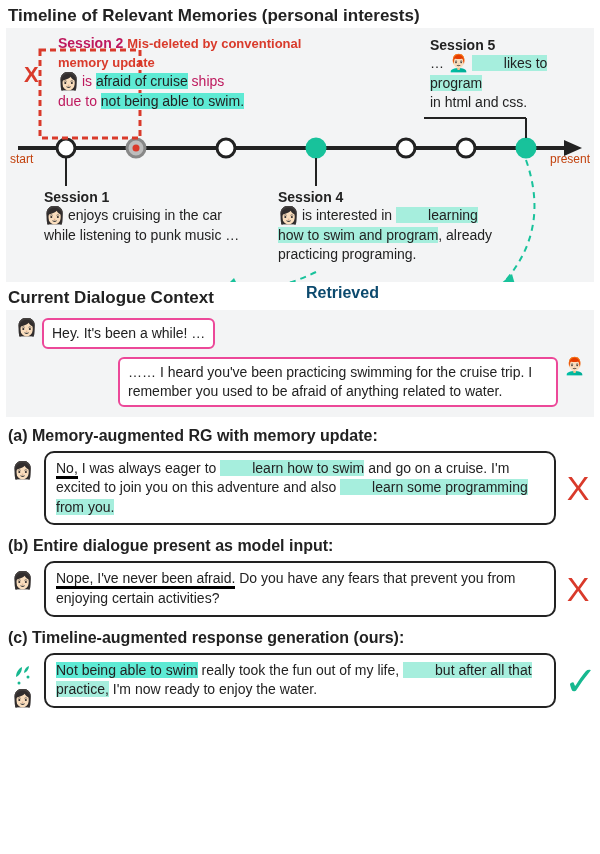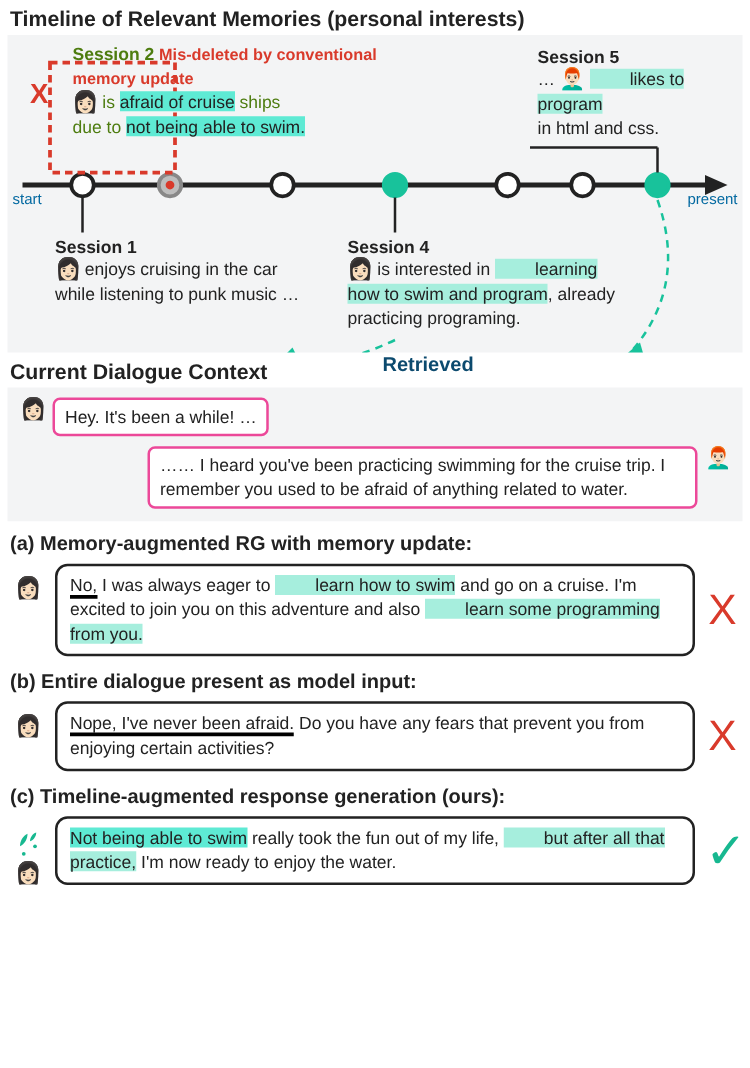--- a/index.html
+++ b/index.html
@@ -36,21 +36,21 @@
     font-weight: 700;
     font-size: 14px;
   }
   .sess2 {
     position: absolute;
     left: 52px;
     top: 6px;
     width: 250px;
     line-height: 1.3;
   }
-  .sess2 .gray { color: #4d7c0f; }
+  .sess2 .gray { color: #be185d; }
   .sess2 .red-note {
     color: #d93a2b;
     font-weight: 700;
     font-size: 13px;
   }
   .hl-y { background: #5eead4; }
   .hl-g { background: #a6eedd; padding-left: 32px; }
   .sess5 {
     position: absolute;
     right: 8px;
@@ -75,21 +75,21 @@
   .icon-face {
     display: inline-block;
     width: 20px; height: 20px;
     vertical-align: middle;
     font-size: 17px;
     line-height: 20px;
   }
   .start-end {
     position: absolute;
     font-size: 12px;
-    color: #0369a1;
+    color: #c2410c;
     top: 124px;
   }
   .start-lbl { left: 4px; }
   .end-lbl { right: 4px; }
   .red-x {
     position: absolute;
     left: 18px;
     top: 34px;
     color: #d93a2b;
     font-weight: 900;

